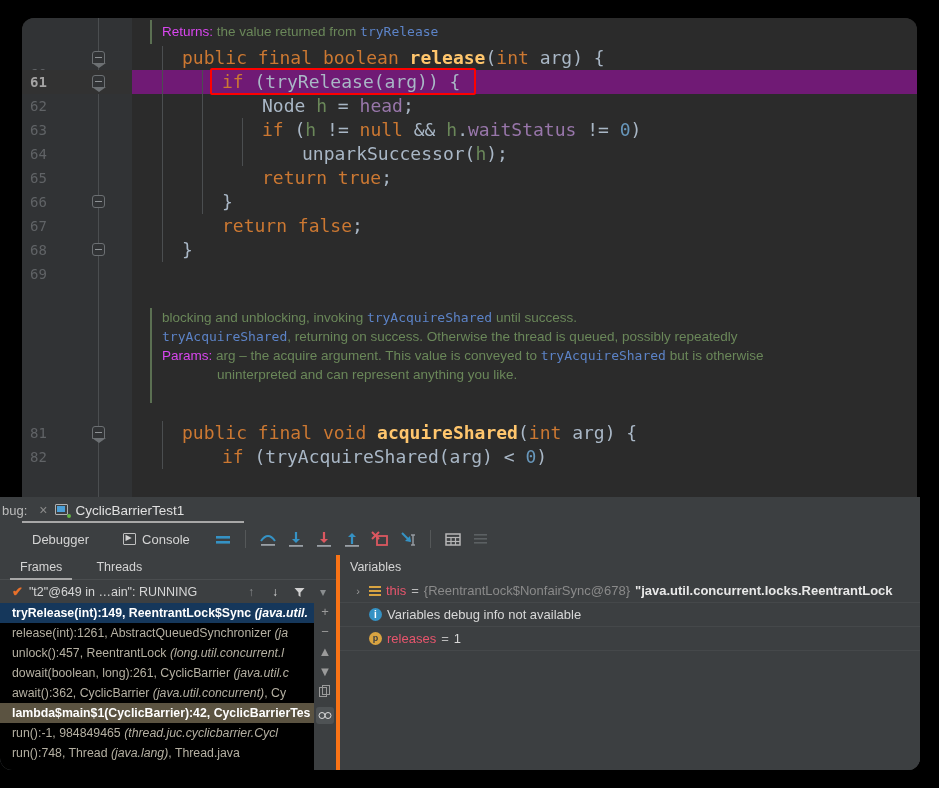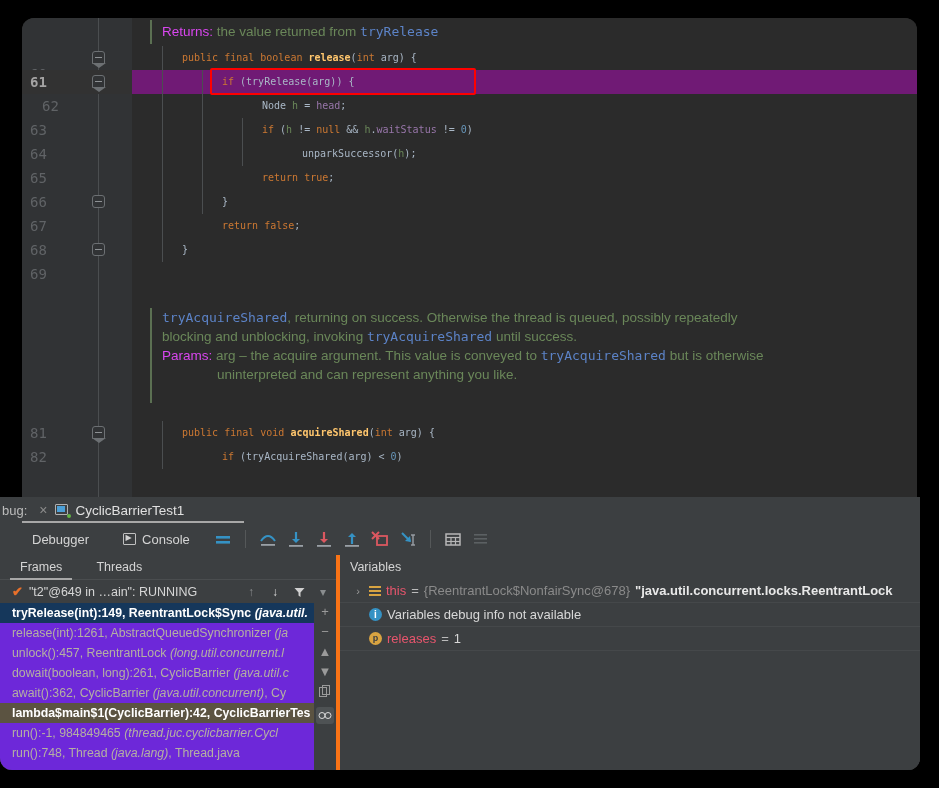--- a/index.html
+++ b/index.html
@@ -43,21 +43,21 @@
     border-top:5px solid #6c7073;
   }
   .fold-marker.close{ border-radius:3px; }
 
   #code-area{
     position:absolute; left:110px; top:0; right:0; height:100%;
     background:#2b2b2b;
   }
   .code-line{
     height:24px; line-height:24px; white-space:pre;
-    font-family:"DejaVu Sans Mono", monospace; font-size:10px;
+    font-family:"DejaVu Sans Mono", monospace; font-size:18px;
     color:#a9b7c6; padding-left:10px;
   }
   .code-line.hl{ background:#701a75; }
   .indent-guide{
     position:absolute; width:1px; background:#4b4e50;
   }
   .kw{ color:#cc7832; }
   .mname{ color:#ffc66d; font-weight:bold;}
   .fld{ color:#9876aa; }
   .num{ color:#6897bb; }
@@ -160,21 +160,21 @@
     height:24px; display:flex; align-items:center; gap:6px;
     padding:0 4px 0 12px; background:#3c3f41; border-top:1px solid #4a4d4f;
   }
   .thread-check{ color:#e8702a; font-size:13px; font-weight:bold;}
   .thread-label{ color:#d6d6d6; font-size:12.5px; flex:1; white-space:nowrap;}
   .thread-btn{ color:#8a8d8f; font-size:12px; width:18px; text-align:center;}
   .thread-btn.active{ color:#d6d6d6; }
 
   #frames-list{
     position:absolute; left:0; right:22px; top:48px; bottom:0;
-    background:#6d28d9; overflow:hidden;
+    background:#000000; overflow:hidden;
   }
   .frame-row{
     height:20px; line-height:20px; font-size:12.3px;
     white-space:nowrap; overflow:hidden; padding-left:12px;
     color:#c3c0b6;
   }
   .frame-row.sel{ background:#15375b; color:#ffffff; font-weight:bold; }
   .frame-row.sel2{ background:#5b5341; color:#ffffff; font-weight:bold; }
   .frame-row .it{ font-style:italic; }
   .frame-row.dim{ color:#b5b0a2; }
@@ -230,21 +230,21 @@
 
 <div id="root">
 
   <div id="editor-window">
 
     <div id="gutter">
       <div class="fold-rail"></div>
       <div id="gutter-lines">
           <div class="gutter-line" style="position: absolute; top: 44px; left: 0px; width: 110px;">60</div>
           <div class="gutter-line current" style="position: absolute; top: 52px; left: 0px; width: 110px;">61</div>
-          <div class="gutter-line" style="position: absolute; top: 76px; left: 12px; width: 110px;">62</div>
+          <div class="gutter-line" style="position: absolute; top: 76px; left: 0px; width: 110px;">62</div>
           <div class="gutter-line" style="position: absolute; top: 100px; left: 0px; width: 110px;">63</div>
           <div class="gutter-line" style="position: absolute; top: 124px; left: 0px; width: 110px;">64</div>
           <div class="gutter-line" style="position: absolute; top: 148px; left: 0px; width: 110px;">65</div>
           <div class="gutter-line" style="position: absolute; top: 172px; left: 0px; width: 110px;">66</div>
           <div class="gutter-line" style="position: absolute; top: 196px; left: 0px; width: 110px;">67</div>
           <div class="gutter-line" style="position: absolute; top: 220px; left: 0px; width: 110px;">68</div>
           <div class="gutter-line" style="position: absolute; top: 244px; left: 0px; width: 110px;">69</div>
           <div class="gutter-line" style="position: absolute; top: 403px; left: 0px; width: 110px;">81</div>
           <div class="gutter-line" style="position: absolute; top: 427px; left: 0px; width: 110px;">82</div>
         </div>
@@ -281,22 +281,22 @@
       <div class="jd-line" style="padding-left:30px;line-height:28px;">
         <span class="jd-label">Returns:</span><span class="jd-txt"> the value returned from </span><span class="jd-code">tryRelease</span>
       </div>
     </div>
 
     <div class="redbox" id="redbox" style="left: 188px; top: 50px; width: 266px; height: 27px; border-color: rgb(255, 0, 0);"></div>
 
     <div id="javadoc" style="top: 290px; height: 95px;">
       <div class="jd-bar" style="height: 95px;"></div>
       <div id="javadoc-lines">
+          <div class="jd-line"><span class="jd-txt">blocking and unblocking, invoking </span><span class="jd-code">tryAcquireShared</span><span class="jd-txt"> until success.</span></div>
           <div class="jd-line"><span class="jd-code">tryAcquireShared</span><span class="jd-txt">, returning on success. Otherwise the thread is queued, possibly repeatedly</span></div>
-          <div class="jd-line"><span class="jd-txt">blocking and unblocking, invoking </span><span class="jd-code">tryAcquireShared</span><span class="jd-txt"> until success.</span></div>
           <div class="jd-line"><span class="jd-label">Params:</span><span class="jd-txt"> arg – the acquire argument. This value is conveyed to </span><span class="jd-code">tryAcquireShared</span><span class="jd-txt"> but is otherwise</span></div>
           <div class="jd-line" style="padding-left: 85px;"><span class="jd-txt">uninterpreted and can represent anything you like.</span></div>
         </div>
     </div>
   </div>
 
   <div id="debug-window">
 
     <div id="debug-titlebar">
       <span class="dbg-label">bug:</span>

